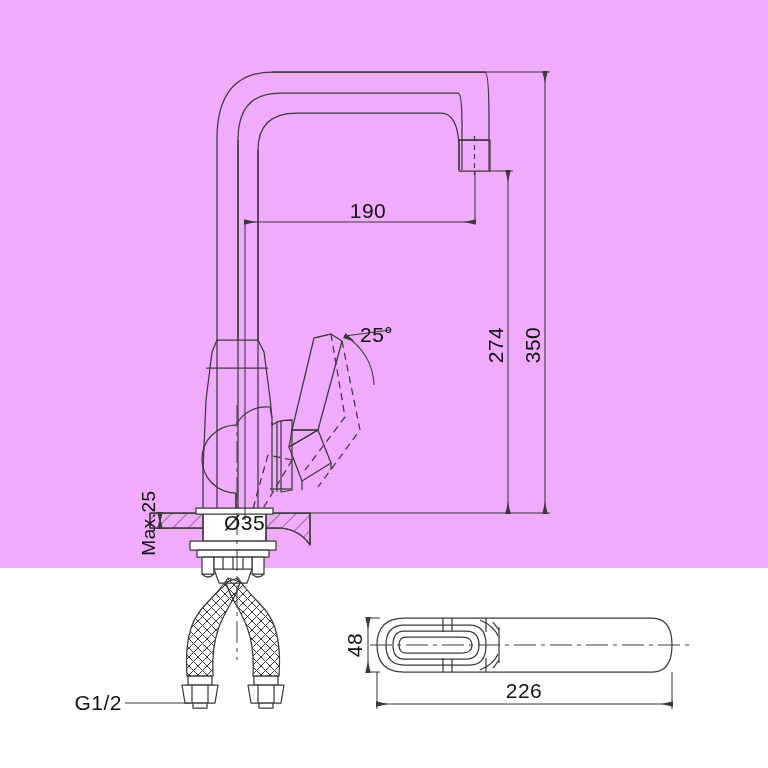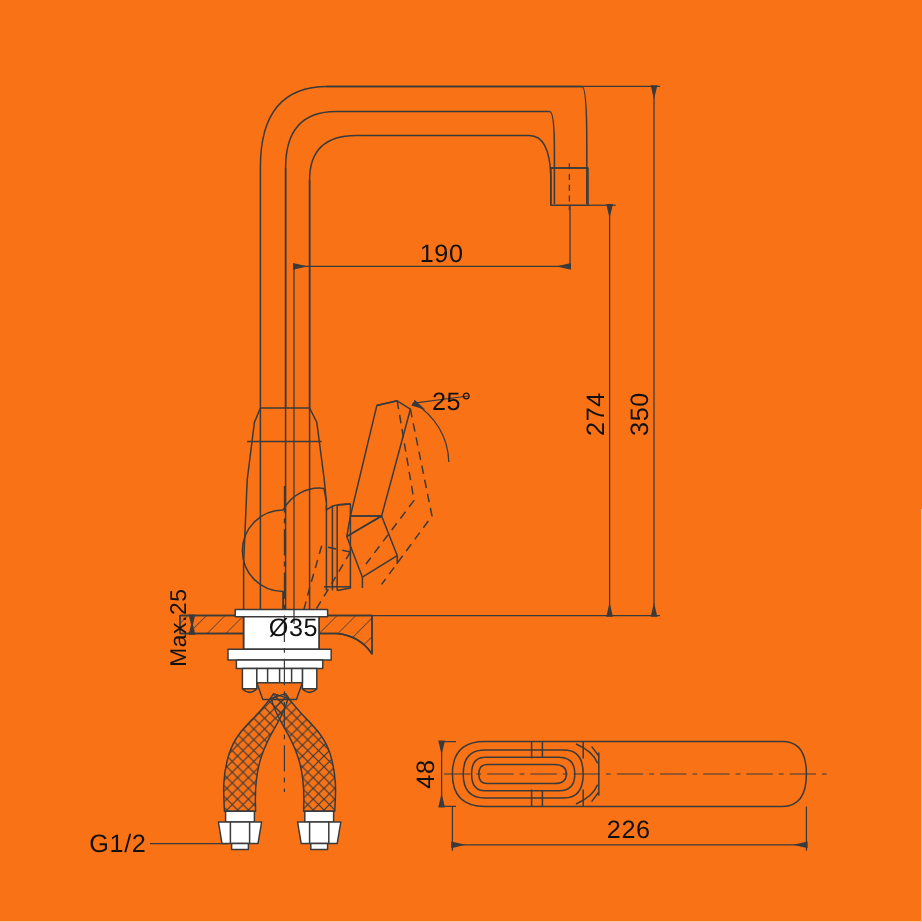--- a/index.html
+++ b/index.html
@@ -2,21 +2,21 @@
 <html><head>
 <meta charset="utf-8">
 <title>Faucet Technical Drawing</title>
 <style>
   html,body{margin:0;padding:0;background:#ffffff;}
   body{
     width:768px;height:768px;overflow:hidden;
     font-family:"Liberation Sans","DejaVu Sans",sans-serif;
     color:#1a1a1a;
   }
-  #sheet{position:relative;width:768px;height:768px;background:#f97316;}
+  #sheet{position:relative;width:768px;height:568px;background:#f0abfc;}
   #sheet svg{position:absolute;top:0;left:0;}
   .dimtext{
     font-family:"Liberation Sans","DejaVu Sans",sans-serif;
     font-size:21px;
     fill:#111111;
     letter-spacing:0.5px;
   }
   .smalltext{font-size:19px;}
 </style>
 </head>

